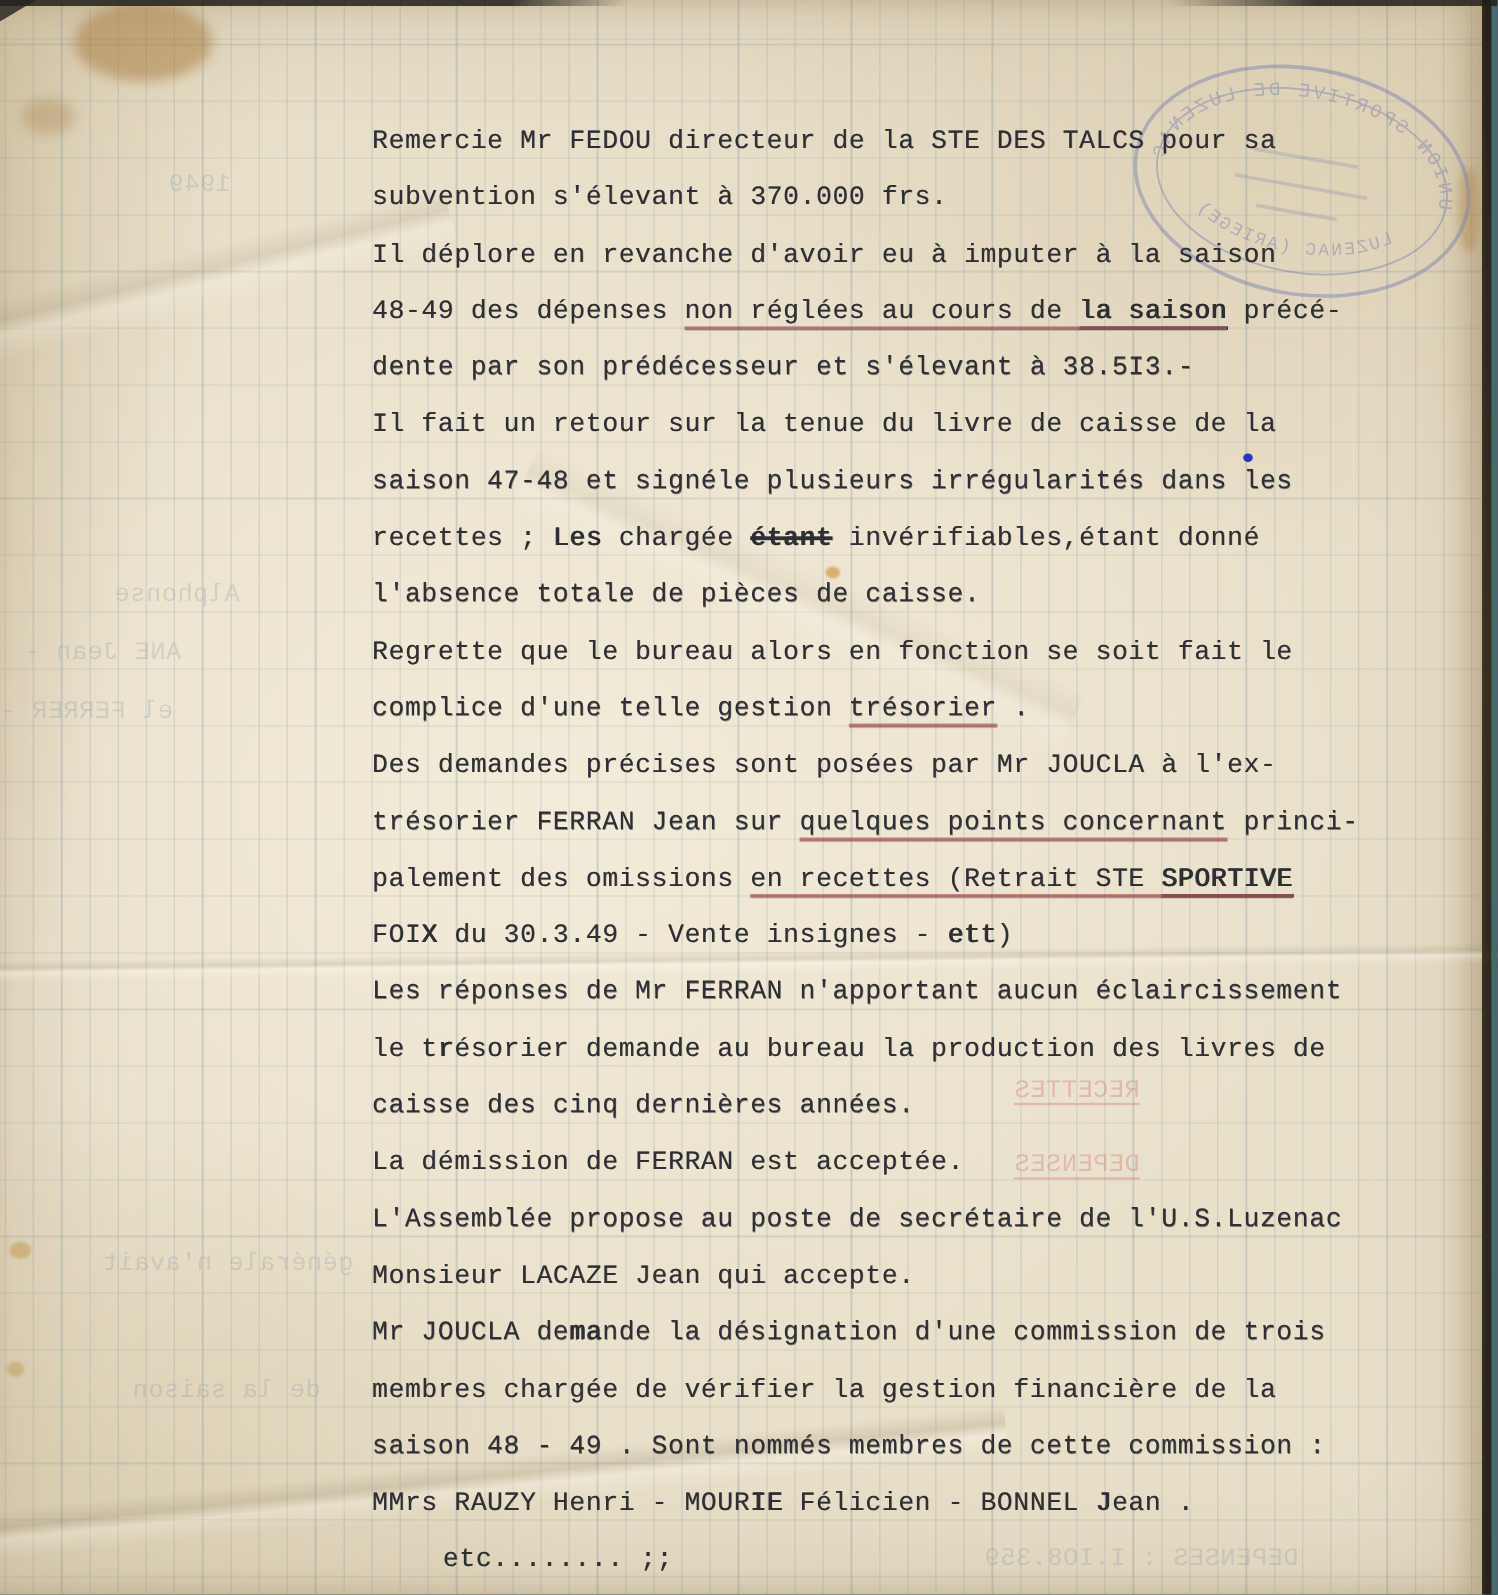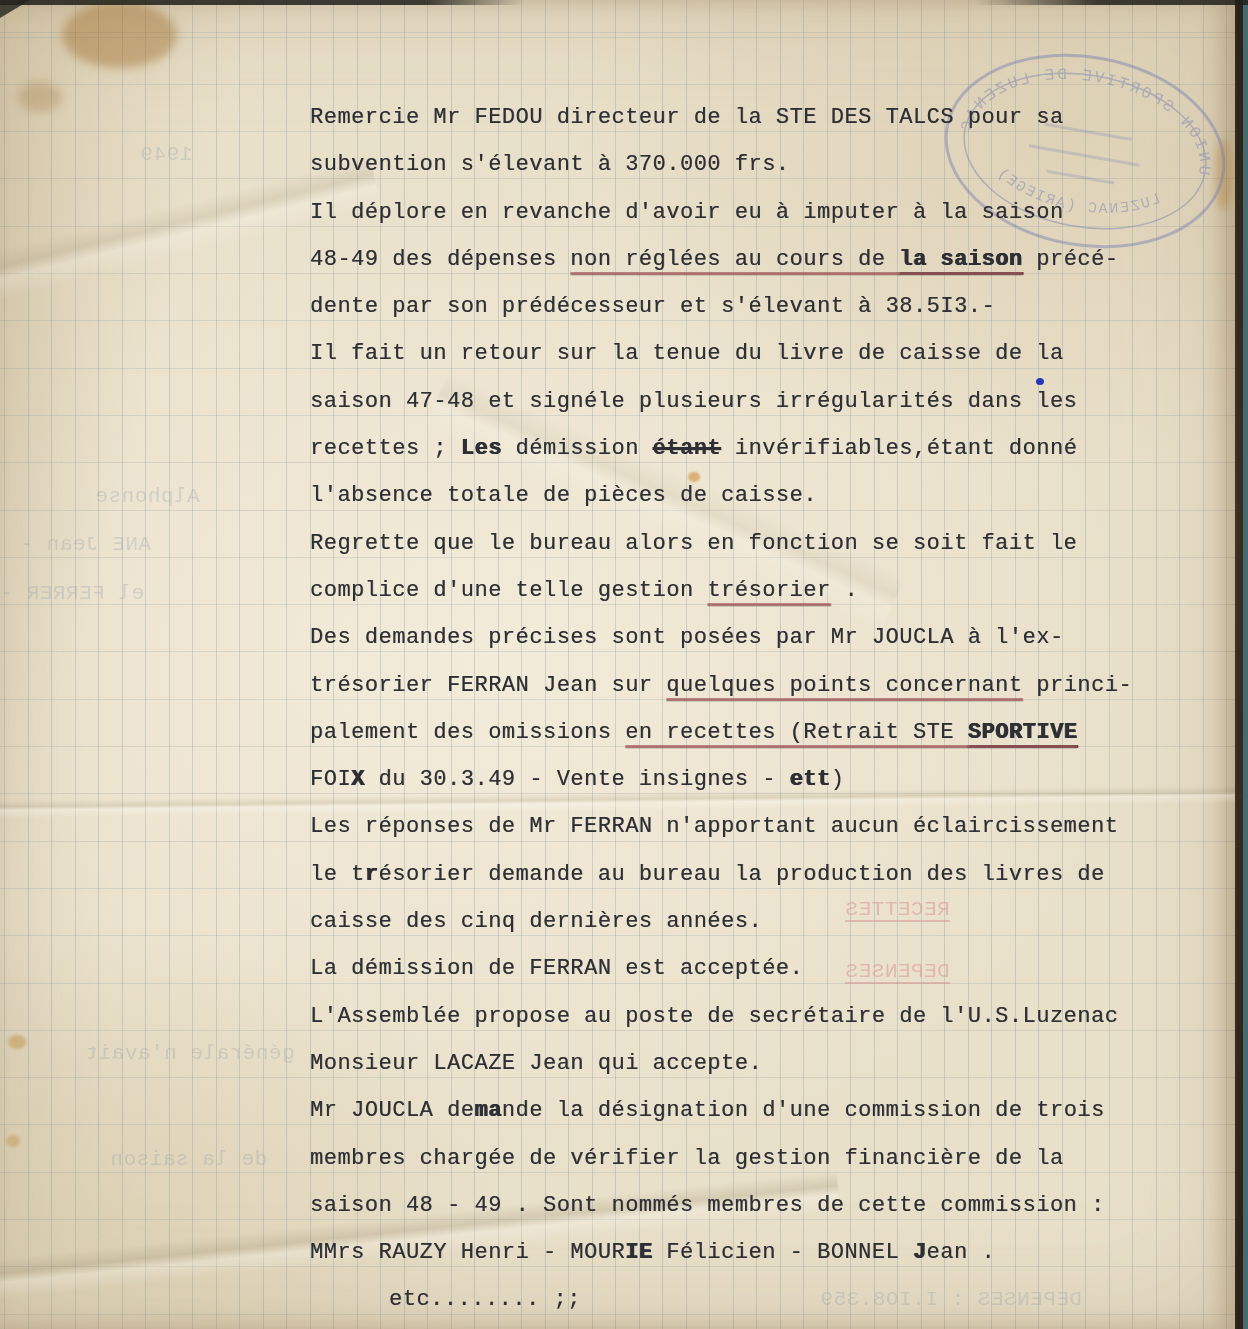--- a/index.html
+++ b/index.html
@@ -27,21 +27,21 @@
   .corner-tl{position:absolute;left:0;top:0;width:30px;height:18px;z-index:9;background:#23231e;
     clip-path:polygon(0 0,100% 0,0 100%);opacity:.8;}
   
   .stain{position:absolute;border-radius:50%;filter:blur(5px);pointer-events:none;}
   .crease{position:absolute;pointer-events:none;}
   
   #typed-text{position:absolute;left:310px;top:94px;width:920px;z-index:4;
     font-size:22px;letter-spacing:.5px;color:#2e2f35;
     text-shadow:.4px .3px .5px rgba(46,47,53,.55);}
   .tline{height:47.3px;line-height:47.3px;white-space:pre;}
-  .seg-b{font-weight:bold;text-shadow:.8px 0 0 currentColor,-.3px .3px 0 rgba(46,47,53,.6);}
+  .seg-b{font-weight:normal;text-shadow:.8px 0 0 currentColor,-.3px .3px 0 rgba(46,47,53,.6);}
   .seg-x{font-weight:bold;text-decoration:line-through;text-decoration-thickness:2.5px;font-family:Liberation Mono, monospace;}
   .seg-u{text-decoration-line:underline;text-decoration-color:rgba(210,105,105,.55);
          text-decoration-thickness:2.5px;text-underline-offset:7px;}
   .seg-b.seg-u{text-decoration-line:underline;}
   
   .bleed{position:absolute;z-index:2;display:inline-block;transform:scaleX(-1);
     font-size:21px;letter-spacing:.5px;white-space:pre;color:#7f93a6;opacity:.26;filter:blur(.4px);}
   .bleed.pink{color:#d98f8f;opacity:.5;text-decoration:underline;text-underline-offset:5px;
     text-decoration-thickness:2px;}
   
@@ -110,39 +110,39 @@
       </div>
 
     <div id="typed-text">
         <div class="tline"><span>Remercie Mr FEDOU directeur de la STE DES TALCS pour sa</span></div>
         <div class="tline"><span>subvention s'élevant à 370.000 frs.</span></div>
         <div class="tline"><span>Il déplore en revanche d'avoir eu à imputer à la saison</span></div>
         <div class="tline"><span>48-49 des dépenses </span><span class="seg-u">non réglées au cours de </span><span class="seg-b seg-u">la saison</span><span> précé-</span></div>
         <div class="tline"><span>dente par son prédécesseur et s'élevant à 38.5I3.-</span></div>
         <div class="tline"><span>Il fait un retour sur la tenue du livre de caisse de la</span></div>
         <div class="tline"><span>saison 47-48 et signéle plusieurs irrégularités dans les</span></div>
-        <div class="tline"><span>recettes ; </span><span class="seg-b">Les</span><span> démission </span><span class="seg-x">étant</span><span> invérifiables,étant donné</span></div>
+        <div class="tline"><span>recettes ; </span><span class="seg-b">Les</span><span> chargée </span><span class="seg-x">étant</span><span> invérifiables,étant donné</span></div>
         <div class="tline"><span>l'absence totale de pièces de caisse.</span></div>
         <div class="tline"><span>Regrette que le bureau alors en fonction se soit fait le</span></div>
         <div class="tline"><span>complice d'une telle gestion </span><span class="seg-u">trésorier</span><span> .</span></div>
         <div class="tline"><span>Des demandes précises sont posées par Mr JOUCLA à l'ex-</span></div>
         <div class="tline"><span>trésorier FERRAN Jean sur </span><span class="seg-u">quelques points concernant</span><span> princi-</span></div>
         <div class="tline"><span>palement des omissions </span><span class="seg-u">en recettes (Retrait STE </span><span class="seg-b seg-u">SPORTIVE</span></div>
         <div class="tline"><span>FOI</span><span class="seg-b">X</span><span> du 30.3.49 - Vente insignes - </span><span class="seg-b">ett</span><span>)</span></div>
         <div class="tline"><span>Les réponses de Mr FERRAN n'apportant aucun éclaircissement</span></div>
         <div class="tline"><span>le t</span><span class="seg-b">r</span><span>ésorier demande au bureau la production des livres de</span></div>
         <div class="tline"><span>caisse des cinq dernières années.</span></div>
         <div class="tline"><span>La démission de FERRAN est acceptée.</span></div>
         <div class="tline"><span>L'Assemblée propose au poste de secrétaire de l'U.S.Luzenac</span></div>
         <div class="tline"><span>Monsieur LACAZE Jean qui accepte.</span></div>
         <div class="tline"><span>Mr JOUCLA de</span><span class="seg-b">ma</span><span>nde la désignation d'une commission de trois</span></div>
         <div class="tline"><span>membres chargée de vérifier la gestion financière de la</span></div>
         <div class="tline"><span>saison 48 - 49 . Sont nommés membres de cette commission :</span></div>
         <div class="tline"><span>MMrs RAUZY Henri - MOUR</span><span class="seg-b">IE</span><span> Félicien - BONNEL </span><span class="seg-b">J</span><span>ean .</span></div>
-        <div class="tline" style="padding-left: 79px;"><span>etc........ ;;</span></div>
+        <div class="tline" style="padding-left: 59px;"><span>etc........ ;;</span></div>
       </div>
 
     <div class="ink-dot" id="ink-dot" style="left: 1036px; top: 378px;"></div>
   </div>
 
   <div class="edge-right-dark"></div>
   <div class="edge-right-teal"></div>
   <div class="edge-top"></div>
   <div class="corner-tl"></div>
 </div>

